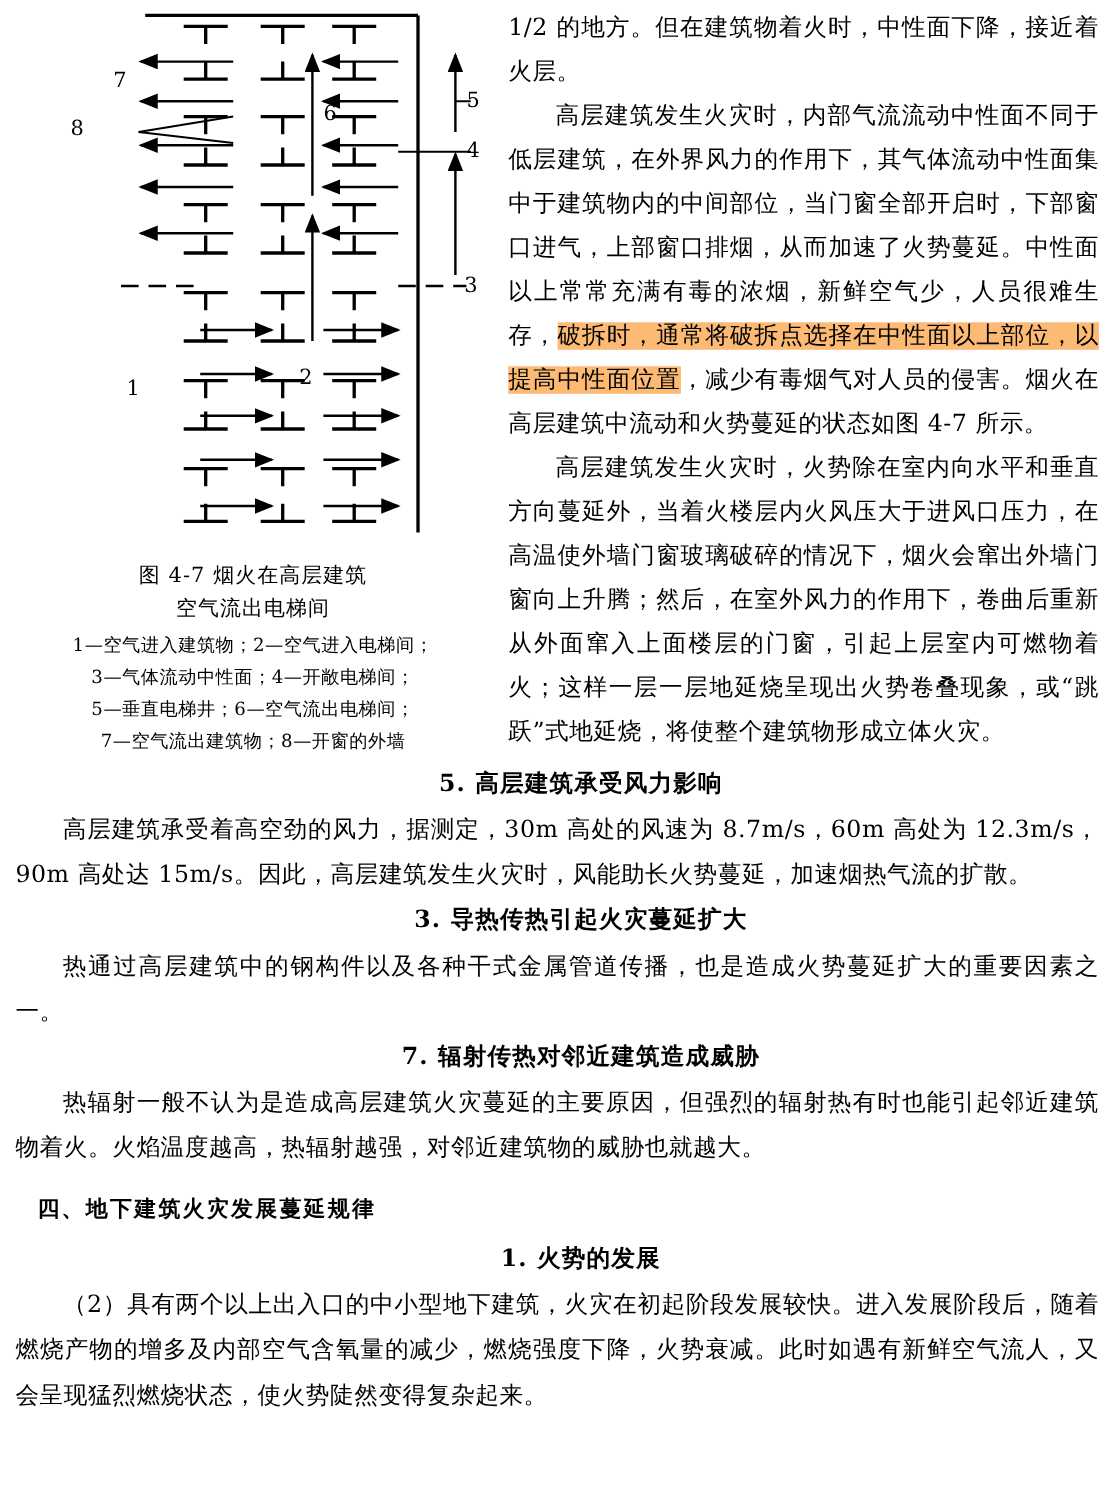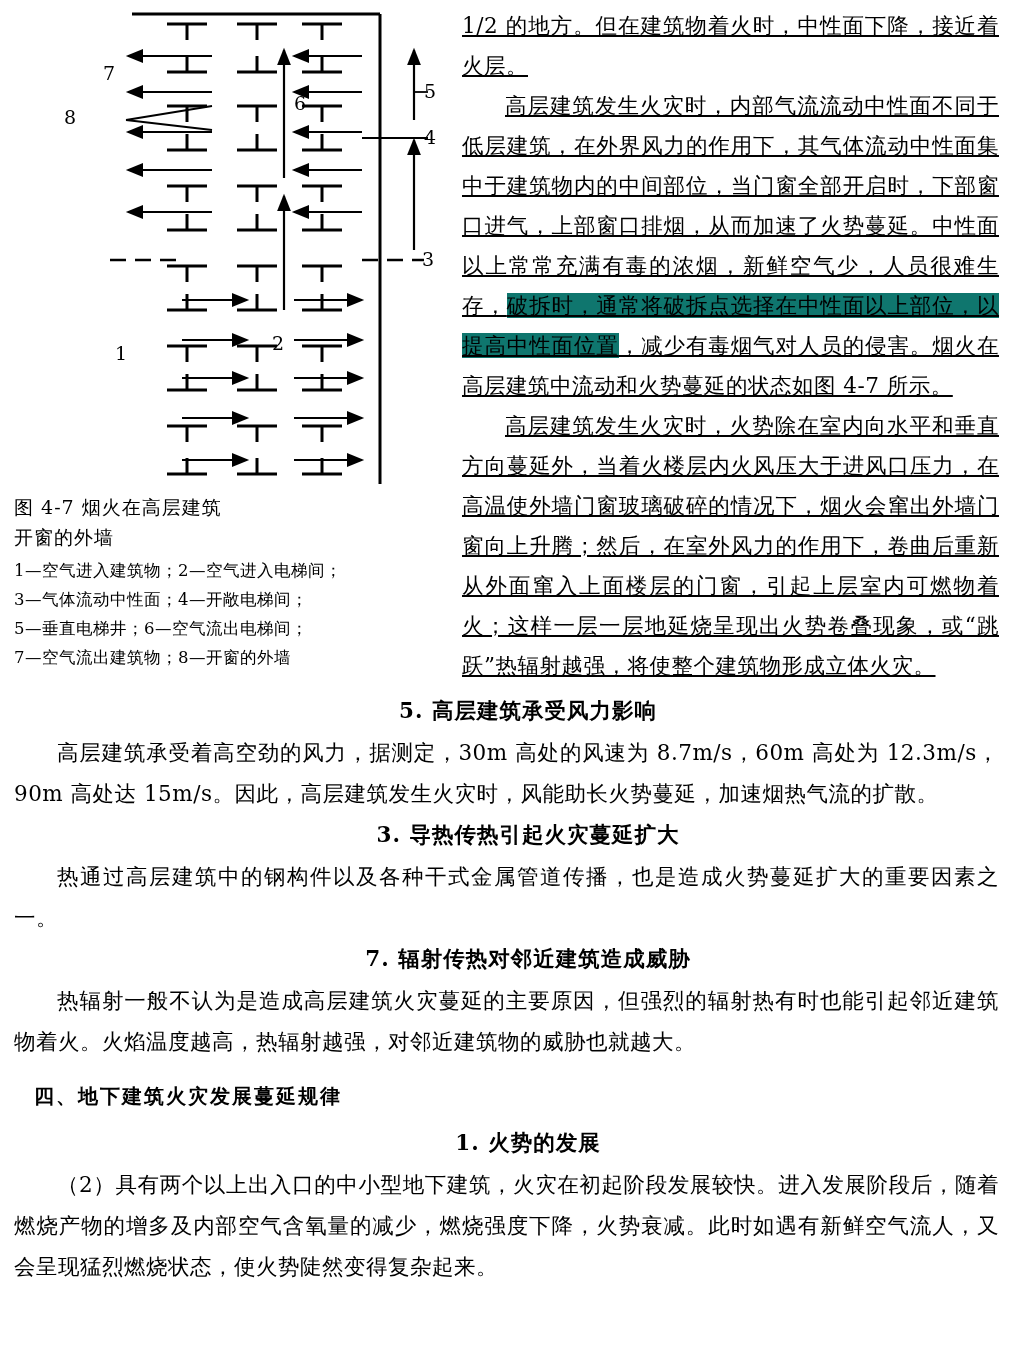--- a/index.html
+++ b/index.html
@@ -30,56 +30,55 @@
   }
   .fig-col {
     width: 432px;
     flex: 0 0 432px;
     box-sizing: border-box;
   }
   .text-col {
     flex: 1 1 auto;
     box-sizing: border-box;
     padding-left: 16px;
-    text-decoration: underline;
   }
   
   .figure-box {
     position: relative;
     width: 375px;
     height: 478px;
     margin: 4px 0 0 48px;
   }
   .figure-box svg { display:block; }
   .fig-caption {
-    text-align: left;
+    text-align: center;
     font-size: 19px;
     line-height: 30px;
-    margin-top: 4px;
+    margin-top: 20px;
     letter-spacing: 1px;
   }
   .fig-legend {
-    text-align: left;
+    text-align: center;
     font-size: 16.5px;
     line-height: 29px;
     letter-spacing: 0.5px;
     margin-top: 4px;
   }
   
   .p {
     font-size: 21.5px;
     line-height: 40px;
     text-align: justify;
     text-justify: inter-ideograph;
     letter-spacing: 0.5px;
     margin: 0;
   }
   .indent { text-indent: 2em; }
   .hl {
-    background: #0f766e;
+    background: #fdba74;
   }
   .sub-head {
     font-size: 21.5px;
     line-height: 40px;
     font-weight: bold;
     text-indent: 2em;
     margin: 0;
     letter-spacing: 1px;
   }
   .sec-head-left {
@@ -266,35 +265,35 @@
         <span style="position:absolute;left:232px;top:82px;font-size:19px;">6</span>
         <span style="position:absolute;left:362px;top:70px;font-size:19px;">5</span>
         <span style="position:absolute;left:362px;top:116px;font-size:19px;">4</span>
         <span style="position:absolute;left:360px;top:238px;font-size:19px;">3</span>
         <span style="position:absolute;left:210px;top:322px;font-size:19px;">2</span>
         <span style="position:absolute;left:53px;top:332px;font-size:19px;">1</span>
       </div>
 
       <div class="fig-caption">
         <div>图 4-7  烟火在高层建筑</div>
-        <div>开窗的外墙</div>
+        <div>空气流出电梯间</div>
       </div>
 
       <div class="fig-legend">
         <div>1—空气进入建筑物；2—空气进入电梯间；</div>
         <div>3—气体流动中性面；4—开敞电梯间；</div>
         <div>5—垂直电梯井；6—空气流出电梯间；</div>
         <div>7—空气流出建筑物；8—开窗的外墙</div>
       </div>
     </div>
 
     <div class="text-col">
       <p class="p">1/2 的地方。但在建筑物着火时，中性面下降，接近着火层。</p>
       <p class="p indent"><span>高层建筑发生火灾时，内部气流流动中性面不同于低层建筑，在外界风力的作用下，其气体流动中性面集中于建筑物内的中间部位，当门窗全部开启时，下部窗口进气，上部窗口排烟，从而加速了火势蔓延。中性面以上常常充满有毒的浓烟，新鲜空气少，人员很难生存，</span><span class="hl">破拆时，通常将破拆点选择在中性面以上部位，以提高中性面位置</span><span>，减少有毒烟气对人员的侵害。烟火在高层建筑中流动和火势蔓延的状态如图 4-7 所示。</span></p>
-      <p class="p indent">高层建筑发生火灾时，火势除在室内向水平和垂直方向蔓延外，当着火楼层内火风压大于进风口压力，在高温使外墙门窗玻璃破碎的情况下，烟火会窜出外墙门窗向上升腾；然后，在室外风力的作用下，卷曲后重新从外面窜入上面楼层的门窗，引起上层室内可燃物着火；这样一层一层地延烧呈现出火势卷叠现象，或“跳跃”热辐射越强，将使整个建筑物形成立体火灾。</p>
+      <p class="p indent">高层建筑发生火灾时，火势除在室内向水平和垂直方向蔓延外，当着火楼层内火风压大于进风口压力，在高温使外墙门窗玻璃破碎的情况下，烟火会窜出外墙门窗向上升腾；然后，在室外风力的作用下，卷曲后重新从外面窜入上面楼层的门窗，引起上层室内可燃物着火；这样一层一层地延烧呈现出火势卷叠现象，或“跳跃”式地延烧，将使整个建筑物形成立体火灾。</p>
     </div>
   </div>
 
   <div class="lower">
     <p class="sec-head-left">5. 高层建筑承受风力影响</p>
     <p class="p indent">高层建筑承受着高空劲的风力，据测定，30m 高处的风速为 8.7m/s，60m 高处为 12.3m/s，90m 高处达 15m/s。因此，高层建筑发生火灾时，风能助长火势蔓延，加速烟热气流的扩散。</p>
 
     <p class="sec-head-left">3. 导热传热引起火灾蔓延扩大</p>
     <p class="p indent">热通过高层建筑中的钢构件以及各种干式金属管道传播，也是造成火势蔓延扩大的重要因素之一。</p>
 

